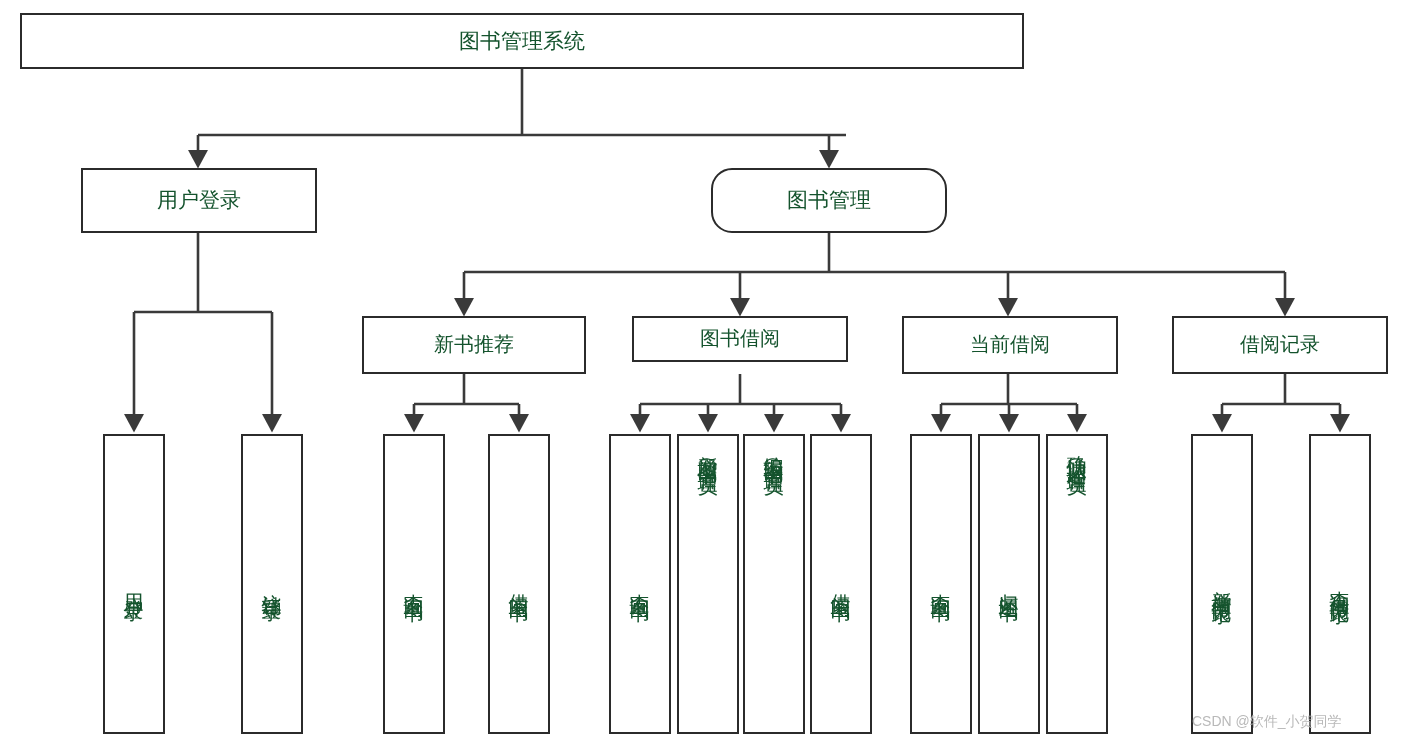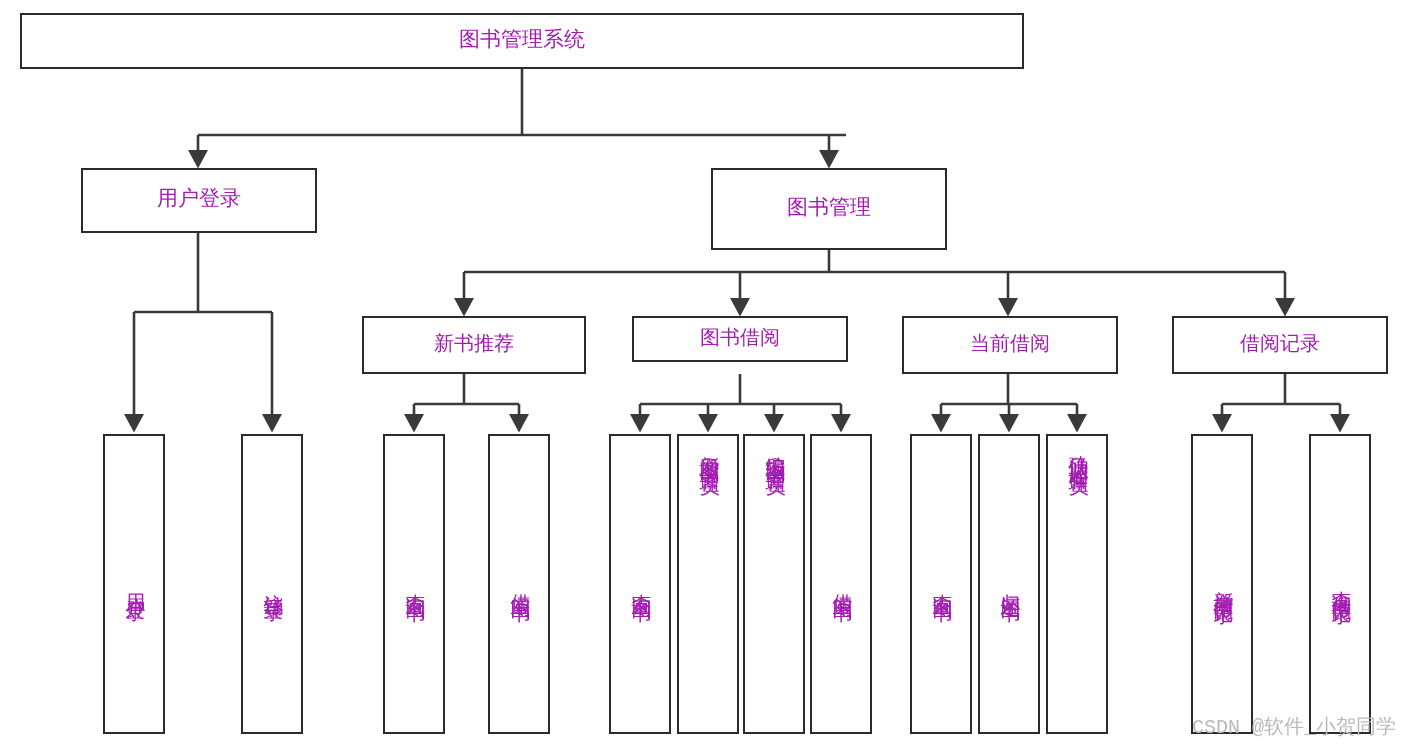--- a/index.html
+++ b/index.html
@@ -31,22 +31,22 @@
     position: absolute;
     box-sizing: border-box;
     background: #ffffff;
     border: 2px solid #2b2b2b;
     display: flex;
     align-items: center;
     justify-content: center;
     overflow: hidden;
   }
   .node-label {
-    color: #a21caf;
-    font-family: Liberation Mono, monospace;
+    color: #14532d;
+    font-family: Liberation Serif, serif;
     line-height: 1.18;
     white-space: pre;
   }
   .level-0 .node-label { font-size: 21px; }
   .level-1 .node-label { font-size: 21px; }
   .level-2 .node-label { font-size: 20px; }
   .leaf .node-label {
     font-size: 20px;
     writing-mode: vertical-rl;
     text-orientation: upright;
@@ -54,22 +54,22 @@
     line-height: 1.0;
   }
   .leaf {
     align-items: flex-start;
     padding-top: 4px;
   }
   .leaf-center { align-items: center; padding-top: 0; }
   .watermark {
     position: absolute;
     color: #b9b9b9;
-    font-size: 20px;
-    font-family: Liberation Mono, monospace;
+    font-size: 14px;
+    font-family: Liberation Sans, sans-serif;
     white-space: nowrap;
     pointer-events: none;
   }
 </style>
 </head>
 <body>
 
 <div id="diagram-root">
 
   <svg class="diagram-svg" viewBox="0 0 1405 747">
@@ -122,21 +122,21 @@
     </g>
   </svg>
 
   <div class="node-box level-0" style="left:20px; top:13px; width:1004px; height:56px;">
     <span class="node-label">图书管理系统</span>
   </div>
 
   <div class="node-box level-1" style="left:81px; top:168px; width:236px; height:65px;">
     <span class="node-label">用户登录</span>
   </div>
-  <div class="node-box level-1" style="left:711px; top:168px; width:236px; height:82px;">
+  <div class="node-box level-1" style="left:711px; top:168px; width:236px; height:65px;border-radius:21px;">
     <span class="node-label">图书管理</span>
   </div>
 
   <div class="node-box level-2" style="left:362px; top:316px; width:224px; height:58px;">
     <span class="node-label">新书推荐</span>
   </div>
   <div class="node-box level-2" style="left:632px; top:316px; width:216px; height:46px;">
     <span class="node-label">图书借阅</span>
   </div>
   <div class="node-box level-2" style="left:902px; top:316px; width:216px; height:58px;">

